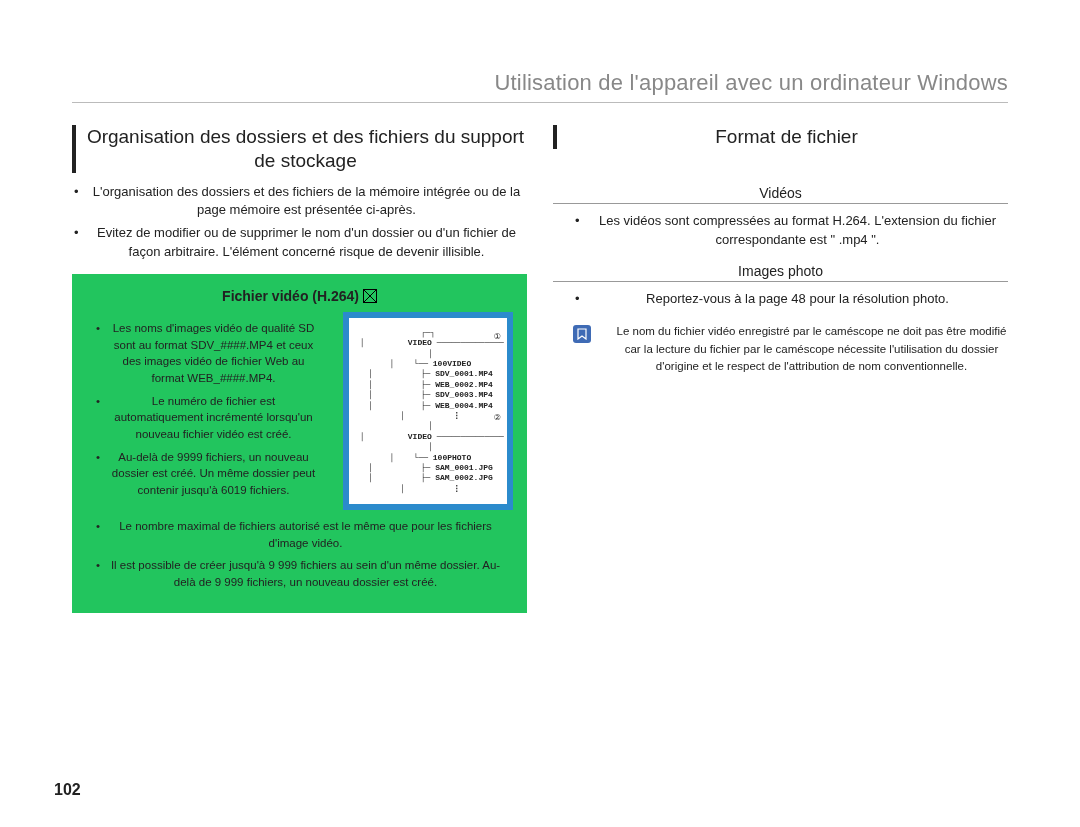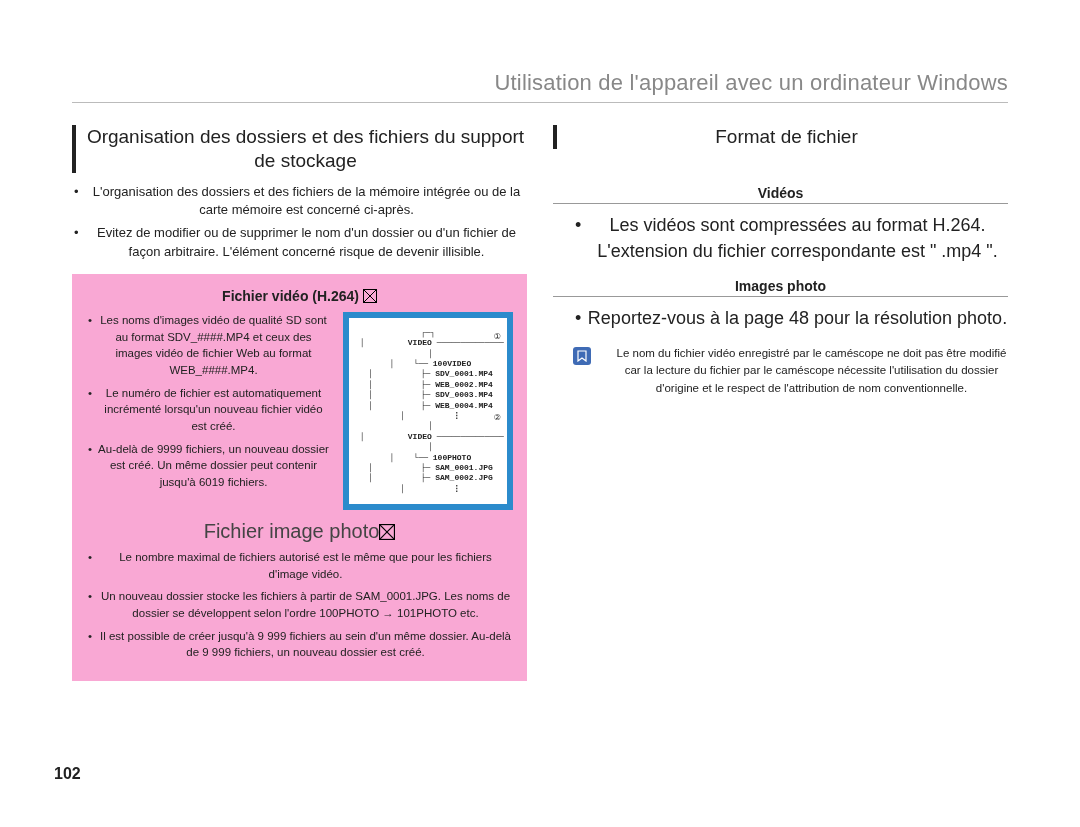--- a/index.html
+++ b/index.html
@@ -57,21 +57,21 @@
     padding-left: 14px;
     margin-bottom: 4px;
   }
   .intro-list > li::before {
     content: "•";
     position: absolute;
     left: 2px;
     top: 0;
   }
   .gray-box {
-    background: #f9a8d4;
+    background: #22c55e;
     padding: 14px 14px 14px 14px;
     box-sizing: border-box;
   }
   .subhead {
     font-size: 14px;
     font-weight: bold;
     margin: 0 0 8px 0;
   }
   .ph-icon {
     display: inline-block;
@@ -85,21 +85,21 @@
     gap: 14px;
   }
   .inner-text {
     flex: 1;
     min-width: 0;
   }
   .inner-text ul,
   .small-list {
     list-style: none;
     padding: 0;
-    margin: 0;
+    margin: 8px;
     font-size: 11.5px;
     line-height: 1.45;
   }
   .inner-text ul > li,
   .small-list > li {
     position: relative;
     padding-left: 12px;
     margin-bottom: 6px;
   }
   .inner-text ul > li::before,
@@ -133,30 +133,30 @@
     font-family: Arial, sans-serif;
   }
   .big-subhead {
     font-size: 20px;
     color: #444;
     font-weight: 400;
     margin: 10px 0 6px 0;
   }
   .subhead-underline {
     font-size: 14px;
-    font-weight: bold;
+    font-weight: normal;
     border-bottom: 1px solid #999;
     padding-bottom: 2px;
     margin: 8px 0 8px 0;
   }
   .info-list {
     list-style: none;
     padding: 0 0 0 20px;
     margin: 0 0 14px 0;
-    font-size: 18px;
+    font-size: 13px;
     line-height: 1.45;
   }
   .info-list > li {
     position: relative;
     padding-left: 14px;
     margin-bottom: 4px;
   }
   .info-list > li::before {
     content: "•";
     position: absolute;
@@ -183,40 +183,40 @@
     font-size: 11px;
     margin-top: 2px;
   }
   .note-text {
     font-size: 11.5px;
     line-height: 1.5;
   }
   .page-num {
     position: absolute;
     left: 12px;
-    bottom: 44px;
+    bottom: 28px;
     font-size: 16px;
     font-weight: bold;
   }
 </style>
 </head>
 <body>
 
 <div class="page">
 
   <div class="header">Utilisation de l'appareil avec un ordinateur Windows</div>
 
   <div class="columns">
 
     <div class="col">
 
       <h2 class="section-title">Organisation des dossiers et des fichiers du support de stockage</h2>
 
       <ul class="intro-list">
-        <li>L'organisation des dossiers et des fichiers de la mémoire intégrée ou de la carte mémoire est concerné ci-après.</li>
+        <li>L'organisation des dossiers et des fichiers de la mémoire intégrée ou de la page mémoire est présentée ci-après.</li>
         <li>Evitez de modifier ou de supprimer le nom d'un dossier ou d'un fichier de façon arbitraire. L'élément concerné risque de devenir illisible.</li>
       </ul>
 
       <div class="gray-box">
 
         <div class="subhead">
           <span>Fichier vidéo (H.264)</span>
           <span class="ph-icon">
             <svg width="14" height="14" viewBox="0 0 14 14">
                 <rect x="0.5" y="0.5" width="13" height="13" fill="none" stroke="#000"></rect>
@@ -251,33 +251,23 @@
             <div class="tree-item"> │</div>
             <div class="tree-item"> │         <span>VIDEO</span> ──────────────</div>
             <div class="tree-item"> │</div>
             <div class="tree-item"> │    └── <span>100PHOTO</span></div>
             <div class="tree-item"> │          ├─ <span>SAM_0001.JPG</span></div>
             <div class="tree-item"> │          ├─ <span>SAM_0002.JPG</span></div>
             <div class="tree-item"> │          ⋮</div>
           </div>
         </div>
 
-        <div class="big-subhead">
-          <span>Fichier image photo</span><span class="ph-icon">
-            <svg width="16" height="16" viewBox="0 0 14 14">
-                <rect x="0.5" y="0.5" width="13" height="13" fill="none" stroke="#000"></rect>
-                <line x1="1" y1="1" x2="13" y2="13" stroke="#000"></line>
-                <line x1="13" y1="1" x2="1" y2="13" stroke="#000"></line>
-              </svg>
-          </span>
-        </div>
 
         <ul class="small-list">
           <li>Le nombre maximal de fichiers autorisé est le même que pour les fichiers d'image vidéo.</li>
-          <li>Un nouveau dossier stocke les fichiers à partir de SAM_0001.JPG. Les noms de dossier se développent selon l'ordre 100PHOTO → 101PHOTO etc.</li>
           <li>Il est possible de créer jusqu'à 9 999 fichiers au sein d'un même dossier. Au-delà de 9 999 fichiers, un nouveau dossier est créé.</li>
         </ul>
 
       </div>
     </div>
 
     <div class="col">
 
       <h2 class="section-title">Format de fichier</h2>
 

